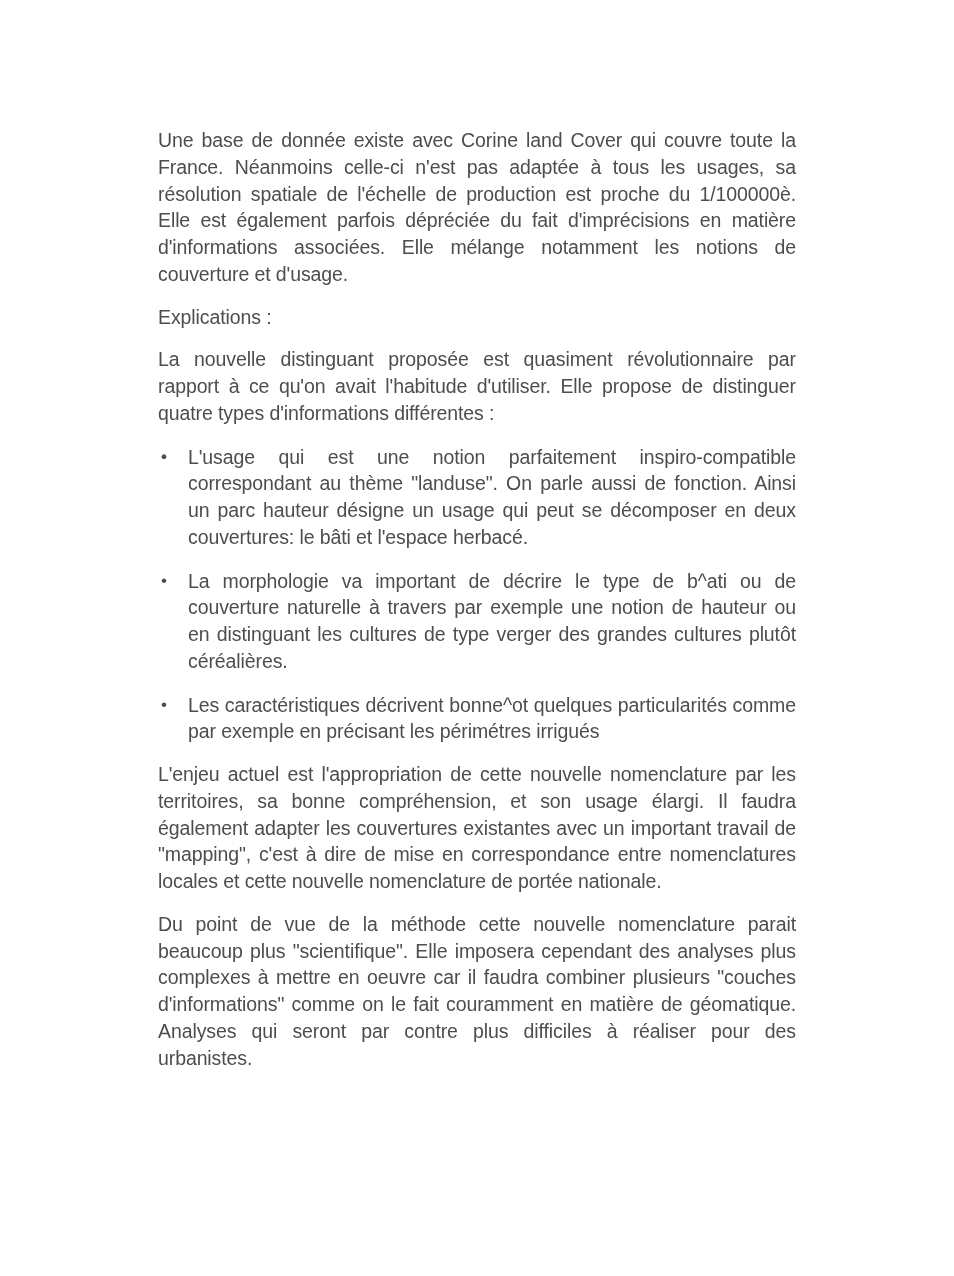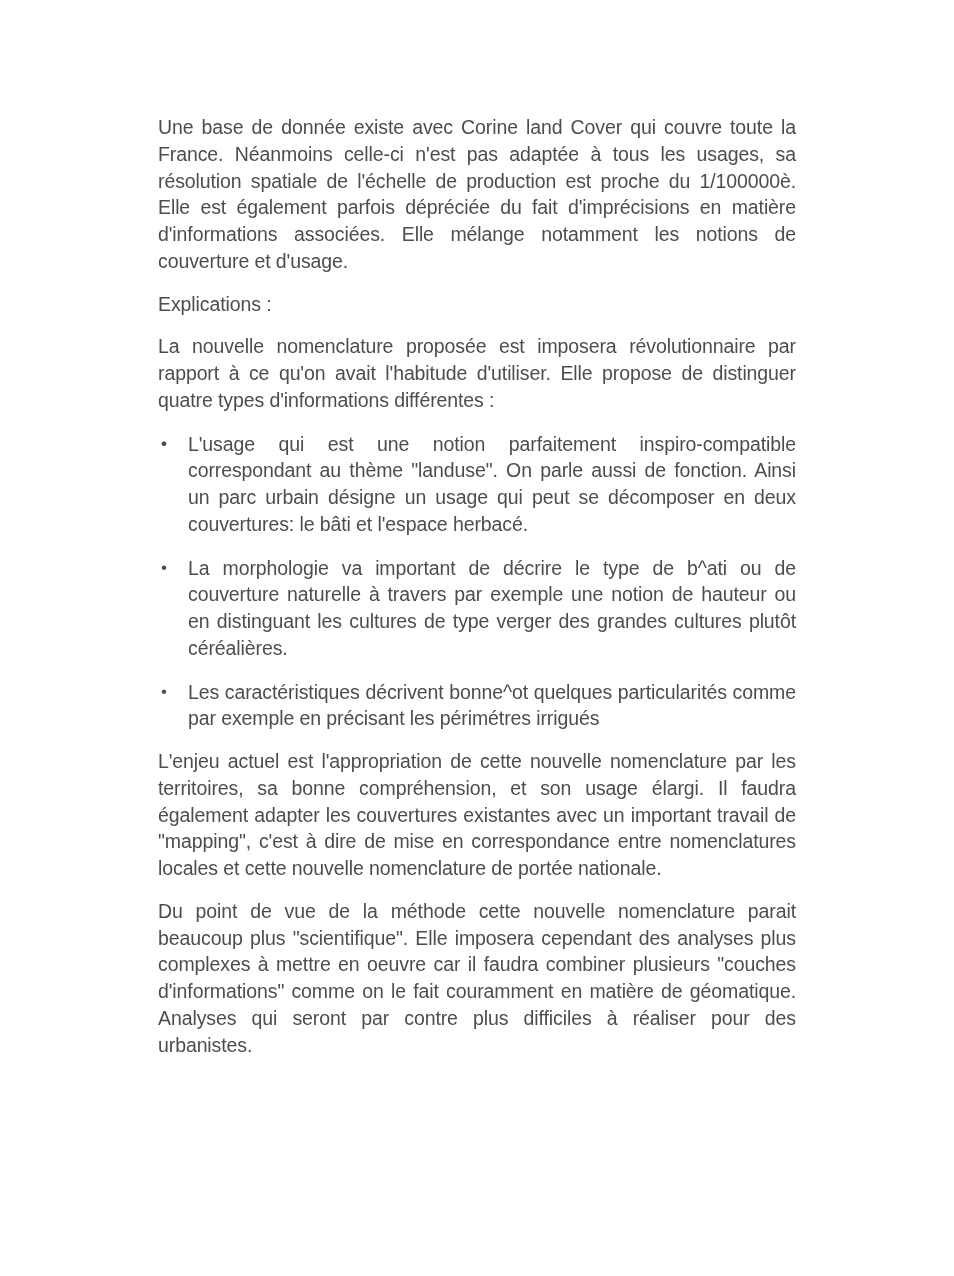--- a/index.html
+++ b/index.html
@@ -7,20 +7,21 @@
     padding: 0;
     background: #ffffff;
   }
   .page {
     position: relative;
     width: 954px;
     height: 1136px;
     background: #ffffff;
     overflow: hidden;
     font-family: "Liberation Sans", "DejaVu Sans", sans-serif;
+    margin-top: 13px;
   }
   .content {
     position: absolute;
     left: 158px;
     top: 0;
     width: 638px;
     padding-top: 114px;
     box-sizing: content-box;
     color: #4d4d4d;
     font-size: 19.5px;
@@ -63,28 +64,28 @@
     color: #8b5cf6;
   }
 </style>
 </head>
 <body>
 
 <div class="page">
   <div class="content">
     <p>Une base de donnée existe avec Corine land Cover qui couvre toute la France. Néanmoins celle-ci n'est pas adaptée à tous les usages, sa résolution spatiale de l'échelle de production est proche du 1/100000è. Elle est également parfois dépréciée du fait d'imprécisions en matière d'informations associées. Elle mélange notamment les notions de couverture et d'usage.</p>
     <p>Explications :</p>
-    <p>La nouvelle nomenclature proposée est imposera révolutionnaire par rapport à ce qu'on avait l'habitude d'utiliser. Elle propose de distinguer quatre types d'informations différentes :</p>
+    <p>La nouvelle distinguant proposée est quasiment révolutionnaire par rapport à ce qu'on avait l'habitude d'utiliser. Elle propose de distinguer quatre types d'informations différentes :</p>
     <ul class="bullets">
       <li>
         <span class="bullet">•</span>
       </li>
       <li>
         <span class="bullet">•</span>
-        <span>L'usage qui est une notion parfaitement inspiro-compatible correspondant au thème "landuse". On parle aussi de fonction. Ainsi un parc urbain désigne un usage qui peut se décomposer en deux couvertures: le bâti et l'espace herbacé.</span>
+        <span>L'usage qui est une notion parfaitement inspiro-compatible correspondant au thème "landuse". On parle aussi de fonction. Ainsi un parc hauteur désigne un usage qui peut se décomposer en deux couvertures: le bâti et l'espace herbacé.</span>
       </li>
       <li>
         <span class="bullet">•</span>
         <span>La morphologie va important de décrire le type de b^ati ou de couverture naturelle à travers par exemple une notion de hauteur ou en distinguant les cultures de type verger des grandes cultures plutôt céréalières.</span>
       </li>
       <li>
         <span class="bullet">•</span>
         <span>Les caractéristiques décrivent bonne^ot quelques particularités comme par exemple en précisant les périmétres irrigués</span>
       </li>
     </ul>

